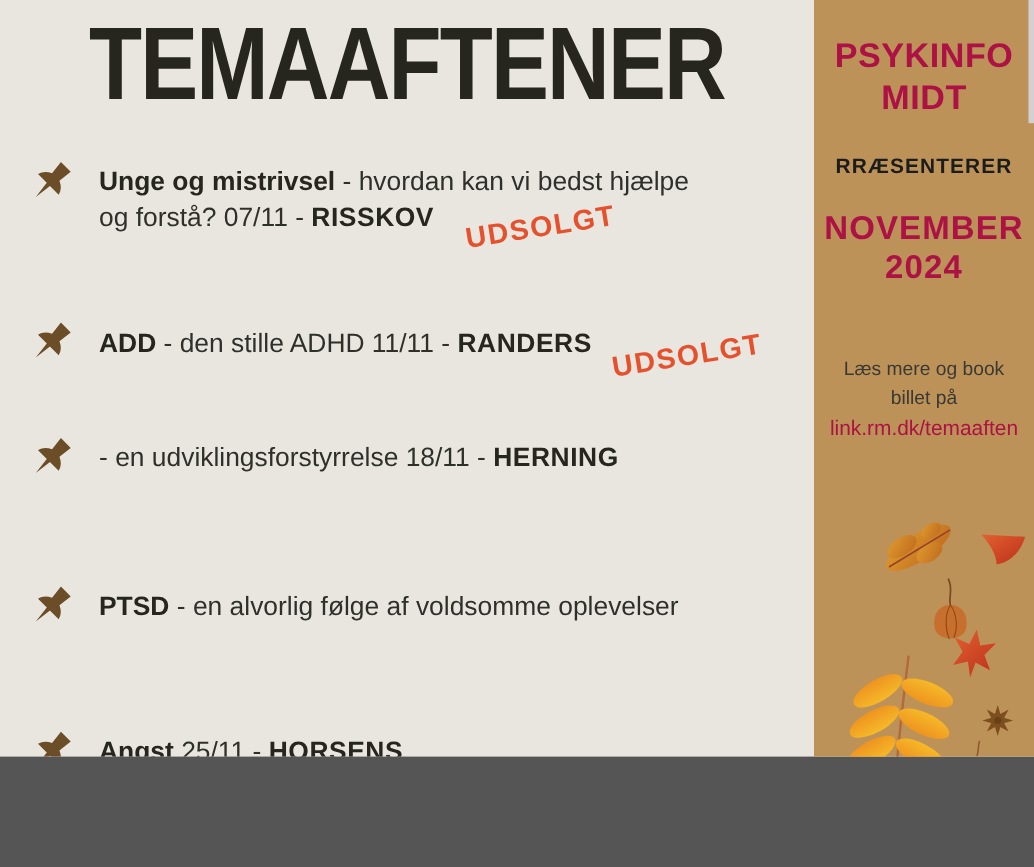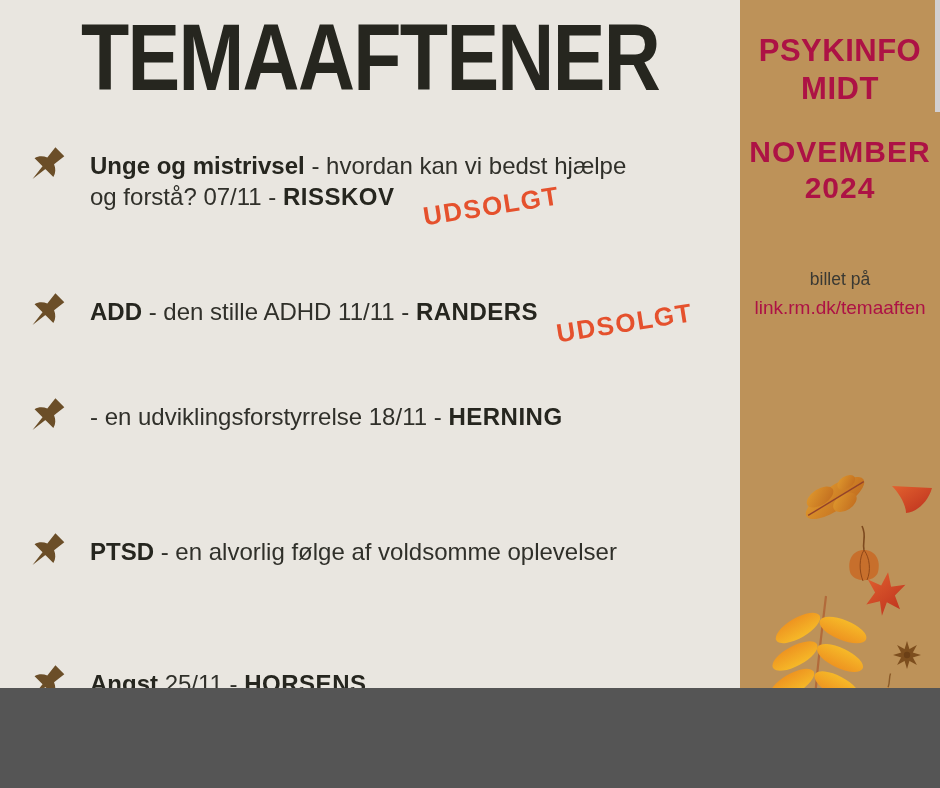--- a/index.html
+++ b/index.html
@@ -132,25 +132,27 @@
         <p><b>Angst</b><span> 25/11 - </span><b class="loc">HORSENS</b></p>
       </div>
     </div>
   </div>
 
   <aside class="sidebar">
     <div class="brand">
       <div>PSYKINFO</div>
       <div>MIDT</div>
     </div>
+    <div class="presents">RRÆSENTERER</div>
     <div class="month">
       <div>NOVEMBER</div>
       <div>2024</div>
     </div>
     <div class="cta">
+      <div>Læs mere og book</div>
       <div>billet på</div>
     </div>
     <a href="#" class="ticket-link">link.rm.dk/temaaften</a>
 
     <svg class="leaves" width="200" height="330" viewBox="0 0 200 330">
       <defs>
         <linearGradient id="lgO" x1="0" y1="0" x2="1" y2="1">
           <stop offset="0" stop-color="#e09a2e"></stop>
             <stop offset="1" stop-color="#c06a1e"></stop>
         </linearGradient>

